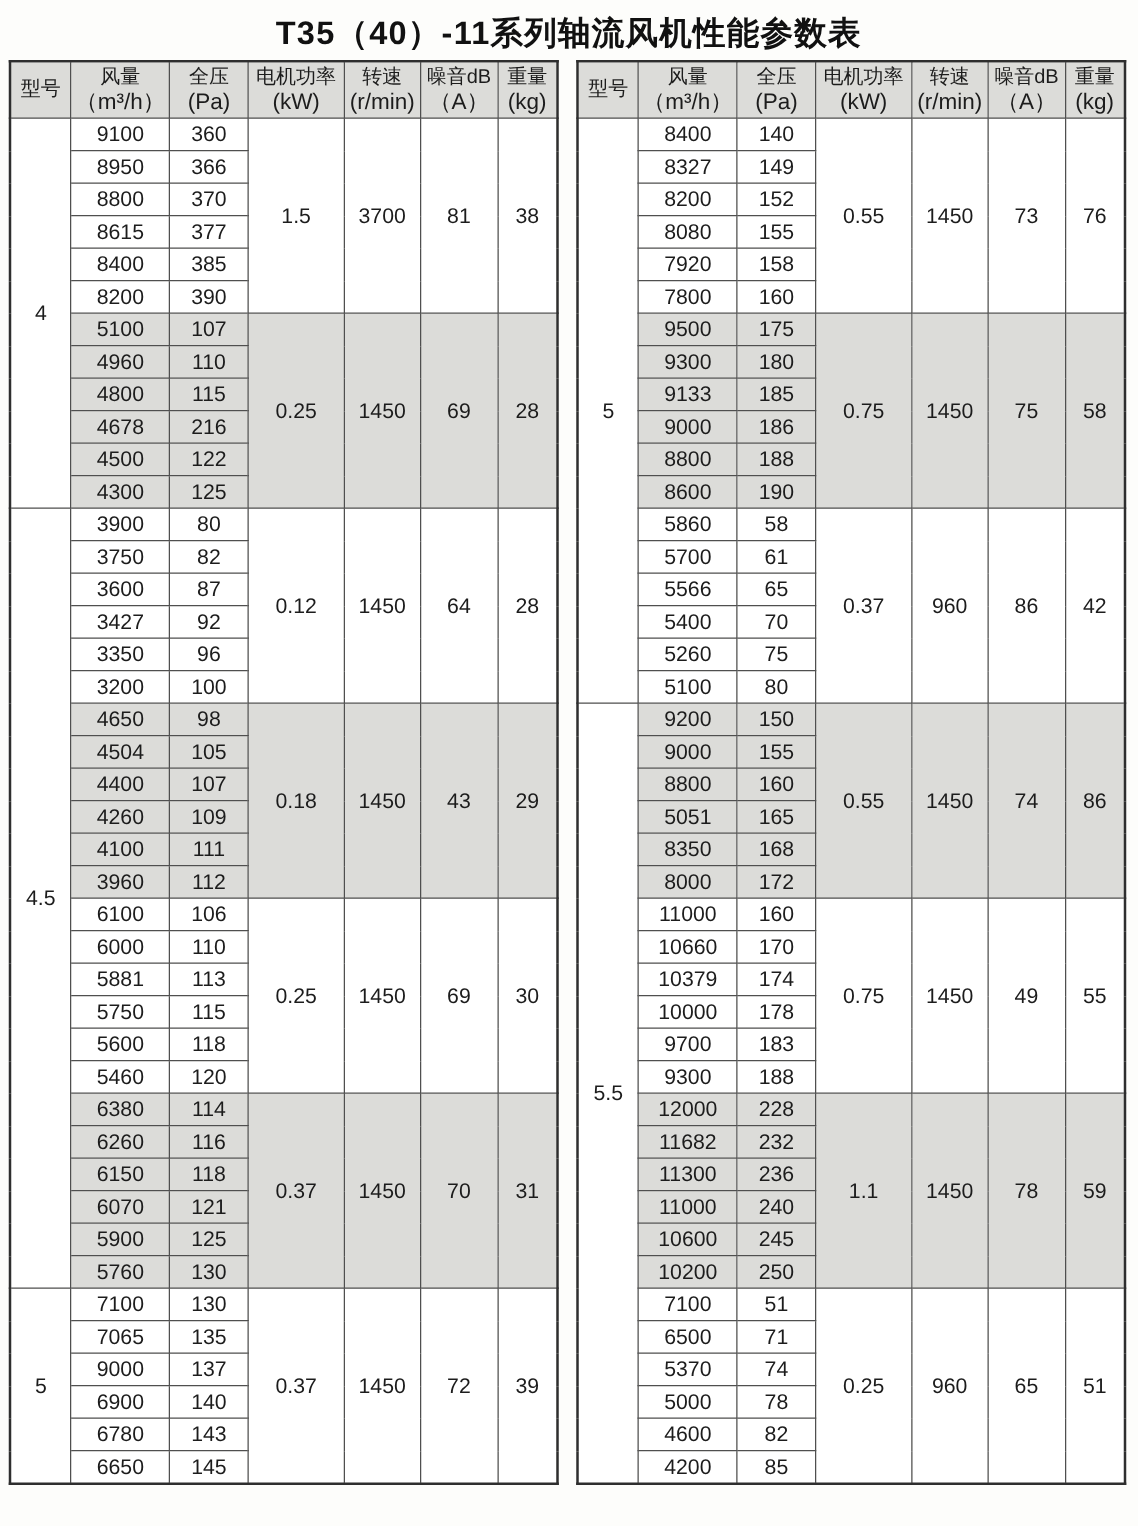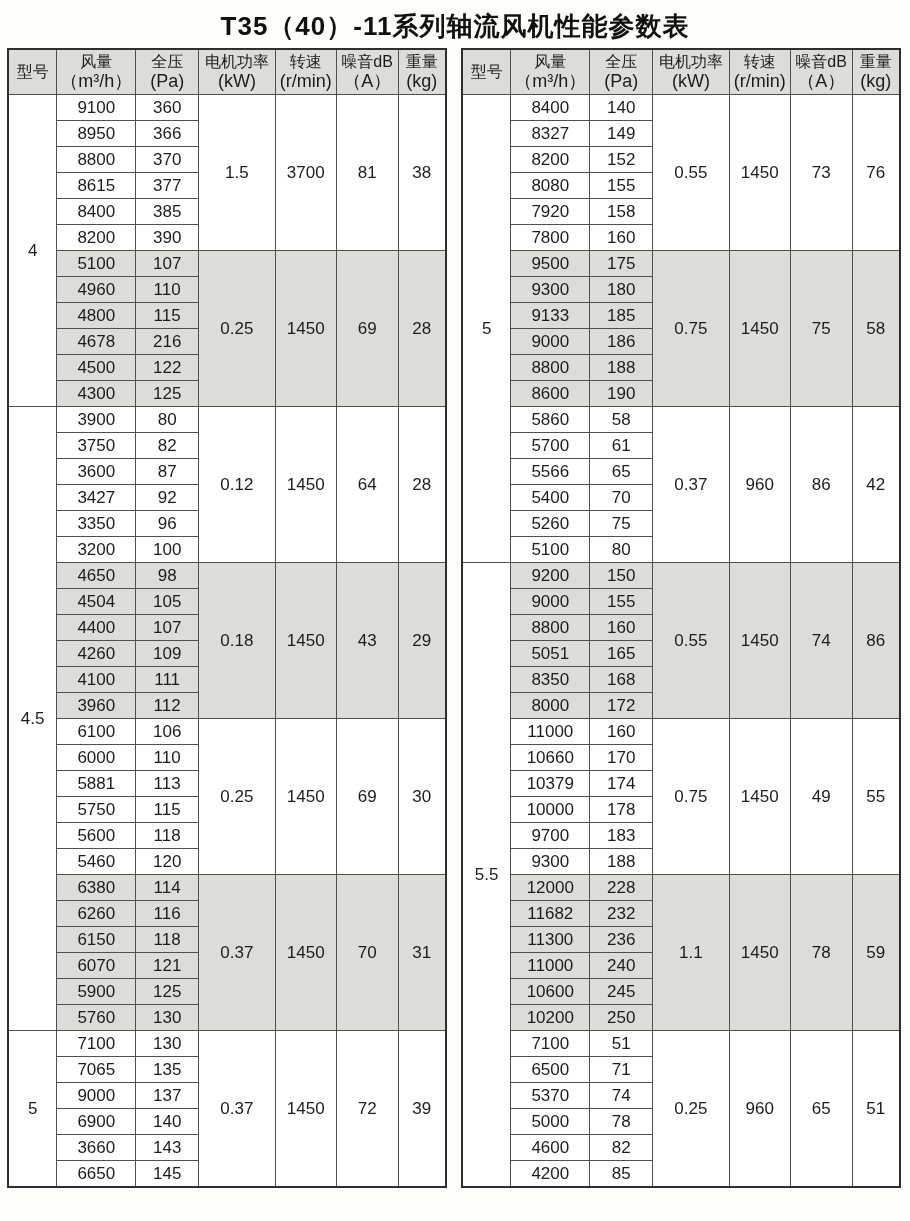--- a/index.html
+++ b/index.html
@@ -293,21 +293,21 @@
             </tr>
             <tr>
               <td>9000</td>
               <td>137</td>
             </tr>
             <tr>
               <td>6900</td>
               <td>140</td>
             </tr>
             <tr>
-              <td>3660</td>
+              <td>6780</td>
               <td>143</td>
             </tr>
             <tr>
               <td>6650</td>
               <td>145</td>
             </tr>
           </tbody>
         </table>
       </div>
     <div>

